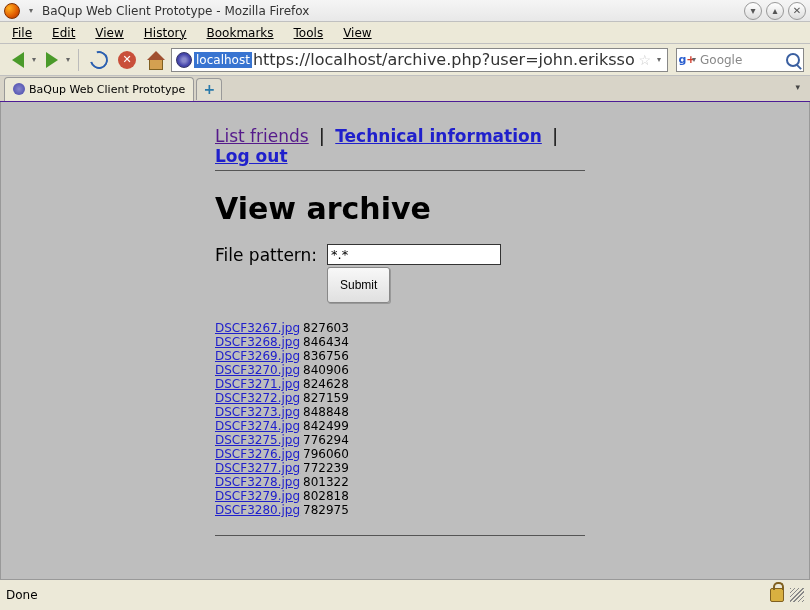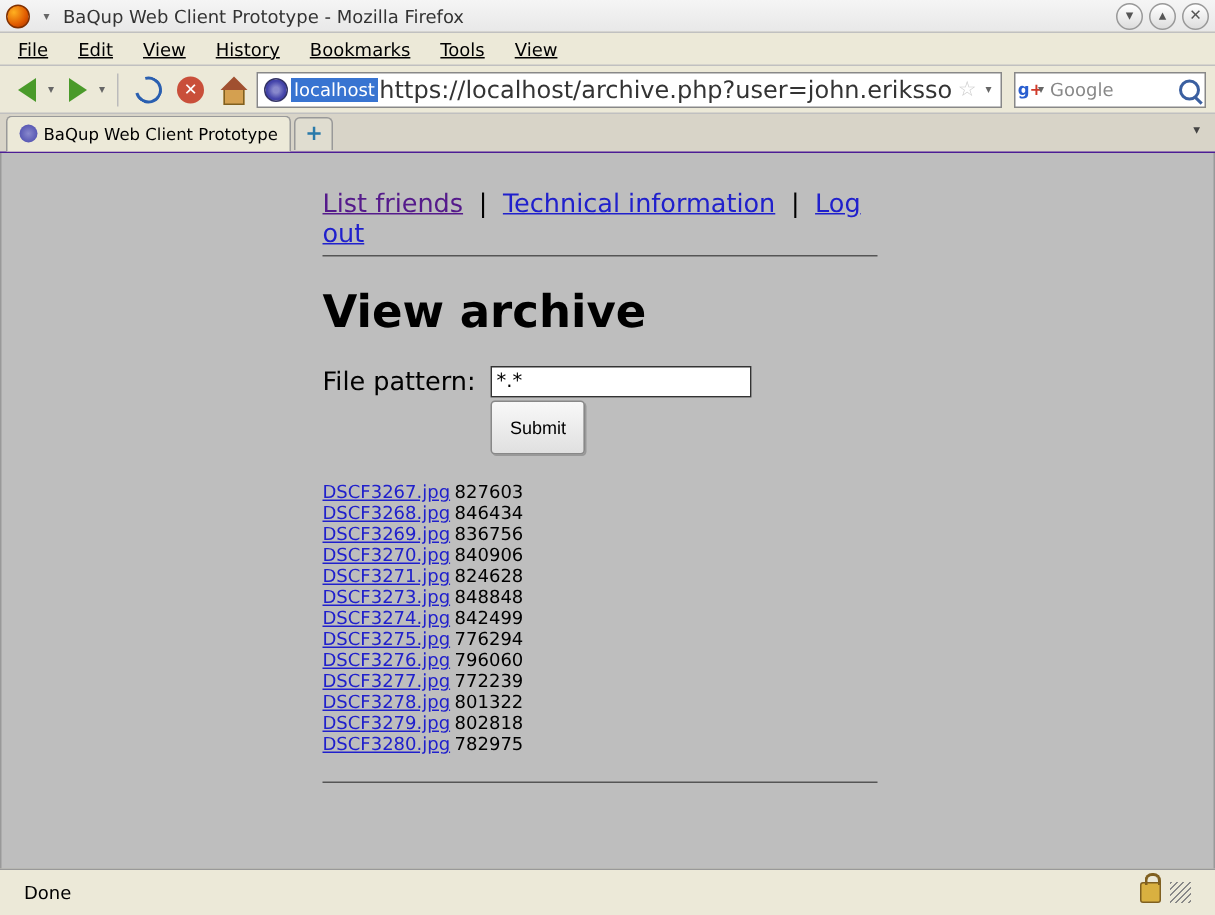--- a/index.html
+++ b/index.html
@@ -196,21 +196,21 @@
     }
     .page {
       width: 370px;
       margin: 24px 0 0 214px;
     }
     .topnav {
       font-size: 17px;
       margin-bottom: 4px;
     }
     .topnav a { color: #551a8b; text-decoration: underline; }
-    .topnav .nolink { color: #2020cc; text-decoration: underline; }
+    .topnav .nolink { color: #2020cc; text-decoration: underline; font-weight: bold; }
     .topnav .sep { color: #000; padding: 0 5px; }
     .page hr {
       border: none; border-top: 1px solid #555;
       margin-bottom: 20px;
     }
     .page h1 {
       font-size: 30px; font-weight: bold;
       margin-bottom: 18px;
     }
     .form-row {
@@ -238,21 +238,21 @@
     .filelist .frow { white-space: nowrap; }
     .filelist a { color: #2020cc; text-decoration: underline; }
     .filelist .fsize { color: #000; margin-left: 3px; }
     .page .bottomhr { margin-top: 18px; }
     
     .statusbar {
       position: absolute; bottom: 0; left: 0; right: 0;
       height: 31px; background: #ece9d8;
       border-top: 1px solid #999;
       display: flex; align-items: center;
-      padding: 0 16px; font-size: 12px;
+      padding: 0 6px; font-size: 12px;
     }
     .statusbar .spacer { flex: 1; }
     .lock-icon {
       width: 14px; height: 14px;
       background: #d9b040; border: 1px solid #806020;
       border-radius: 2px; position: relative; margin-right: 6px;
     }
     .lock-icon::before {
       content: ""; position: absolute; top: -7px; left: 2px;
       width: 7px; height: 6px;
@@ -353,20 +353,21 @@
     <div class="submit-row">
       <button>Submit</button>
     </div>
 
     <div class="filelist" id="filelist">
         <div class="frow"><a href="#">DSCF3267.jpg</a><span class="fsize">827603</span></div>
         <div class="frow"><a href="#">DSCF3268.jpg</a><span class="fsize">846434</span></div>
         <div class="frow"><a href="#">DSCF3269.jpg</a><span class="fsize">836756</span></div>
         <div class="frow"><a href="#">DSCF3270.jpg</a><span class="fsize">840906</span></div>
         <div class="frow"><a href="#">DSCF3271.jpg</a><span class="fsize">824628</span></div>
+        <div class="frow"><a href="#">DSCF3272.jpg</a><span class="fsize">827159</span></div>
         <div class="frow"><a href="#">DSCF3273.jpg</a><span class="fsize">848848</span></div>
         <div class="frow"><a href="#">DSCF3274.jpg</a><span class="fsize">842499</span></div>
         <div class="frow"><a href="#">DSCF3275.jpg</a><span class="fsize">776294</span></div>
         <div class="frow"><a href="#">DSCF3276.jpg</a><span class="fsize">796060</span></div>
         <div class="frow"><a href="#">DSCF3277.jpg</a><span class="fsize">772239</span></div>
         <div class="frow"><a href="#">DSCF3278.jpg</a><span class="fsize">801322</span></div>
         <div class="frow"><a href="#">DSCF3279.jpg</a><span class="fsize">802818</span></div>
         <div class="frow"><a href="#">DSCF3280.jpg</a><span class="fsize">782975</span></div>
       </div>
 

